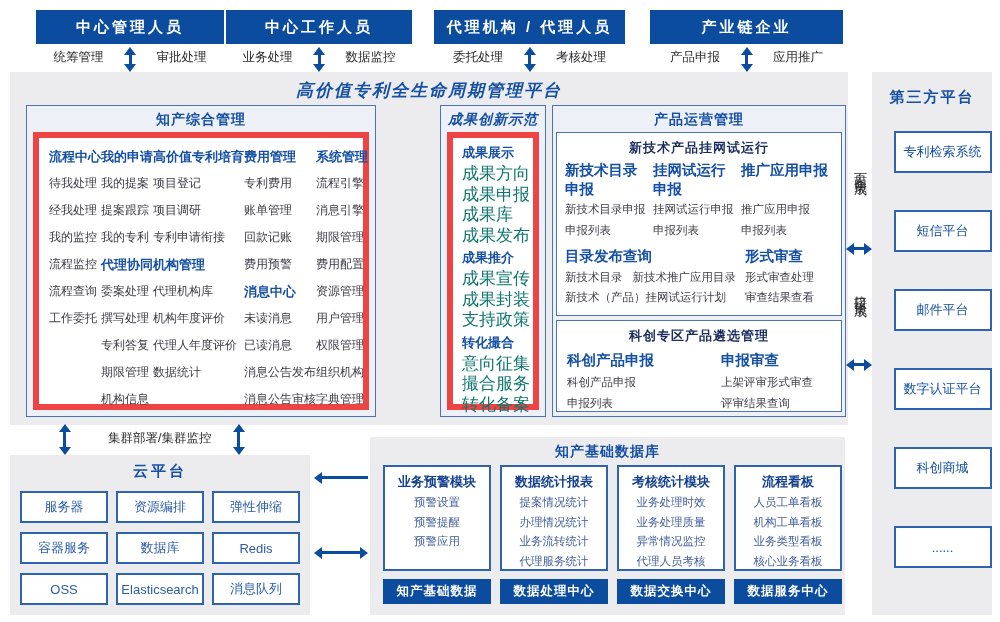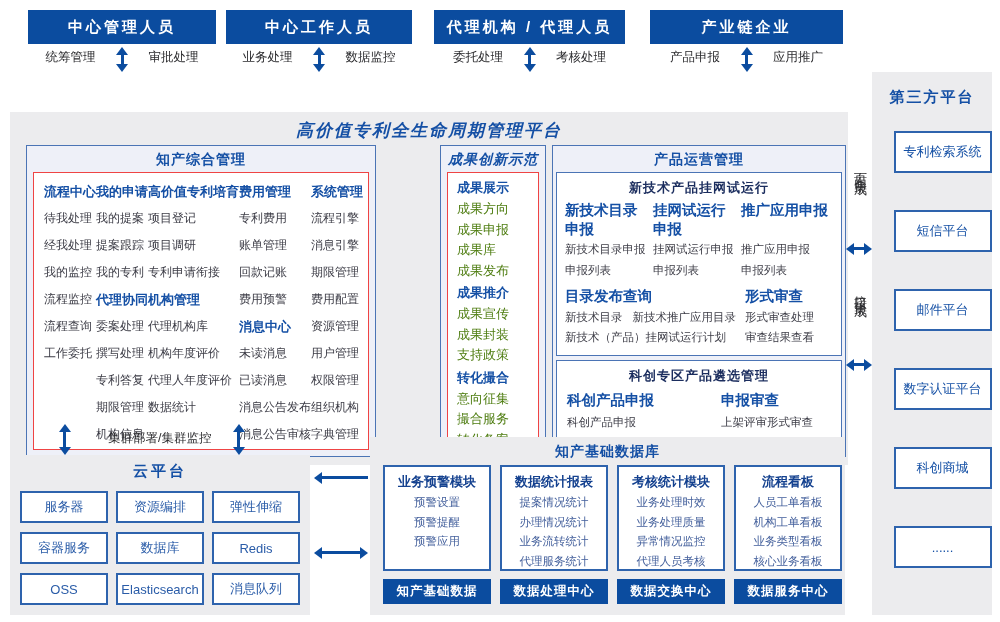--- a/index.html
+++ b/index.html
@@ -21,58 +21,58 @@
   .arrow-h::before { content:""; position:absolute; left:0; top:50%; transform:translateY(-50%);
     border-top:6px solid transparent; border-bottom:6px solid transparent; border-right:8px solid #0b4c9f; }
   .arrow-h::after { content:""; position:absolute; right:0; top:50%; transform:translateY(-50%);
     border-top:6px solid transparent; border-bottom:6px solid transparent; border-left:8px solid #0b4c9f; }
   .arrow-h.single::after { display:none; }
   .arrow-h.single { background:linear-gradient(#0b4c9f,#0b4c9f) right center/calc(100% - 8px) 3px no-repeat; }
 
   
   .actors { position:absolute; inset:0; }
   .actor { position:absolute; top:10px; }
-  .actors > div:nth-of-type(1) { left:28px;  width:188px;text-align:center; }
+  .actors > div:nth-of-type(1) { left:36px;  width:188px;text-align:center; }
   .actors > div:nth-of-type(2) { left:226px; width:186px; }
   .actors > div:nth-of-type(3) { left:434px; width:191px; }
   .actors > div:nth-of-type(4) { left:650px; width:193px; }
   .actor-bar { height:34px; background:#0b4c9f; color:#fff; font-weight:bold; font-size:15px;
     letter-spacing:3px; display:flex; align-items:center; justify-content:center; }
   .actor-roles { height:26px; display:flex; align-items:flex-start; justify-content:center; gap:20px; }
   .role { font-size:12.5px; color:#2b2b2e; line-height:26px; white-space:nowrap; }
   .role-arrow { height:25px; margin-top:3px; }
 
   
-  .main { position:absolute; left:10px; top:72px; width:838px; height:353px; background:#ececee;margin-top:40px; }
+  .main { position:absolute; left:10px; top:72px; width:838px; height:353px; background:#ececee; }
   .main-title { position:absolute; top:7px; left:0; right:0; text-align:center;
     font-size:17px; font-weight:bold; font-style:italic; color:#1550a5; letter-spacing:2px; }
 
   .section { position:absolute; top:33px; height:312px; background:#eef0f8; border:1px solid #4b74b5; }
   #sec-ip   { left:16px;   width:350px; }
   #sec-demo { left:430px; width:106px; }
   #sec-pm   { left:542px; width:294px; }
   .section-title { height:25px; line-height:26px; text-align:center; font-weight:bold;
     font-size:14px; color:#1550a5; letter-spacing:1px; white-space:nowrap; }
   #sec-demo .section-title { font-style:italic; }
-  .inner-box { position:absolute; left:6px; right:6px; top:26px; bottom:6px; background:#fff; border:1px solid #ef4444; }
+  .inner-box { position:absolute; left:6px; right:6px; top:26px; bottom:6px; background:#fff; border:6px solid #ef4444; }
 
   
   .ip-box { display:flex; justify-content:space-between; padding:5px 10px 0; }
   .ip-box > div:nth-of-type(1) { width:66px; }
   .ip-box > div:nth-of-type(2) { width:68px; }
   .ip-box > div:nth-of-type(3) { width:102px; }
   .ip-box > div:nth-of-type(4) { width:84px; }
   .ip-box > div:nth-of-type(5) { width:58px; }
   .menu-h { font-size:13px; font-weight:bold; color:#1550a5; line-height:27px; white-space:nowrap; }
   .menu-i { font-size:12px; color:#3c3c46; line-height:27px; white-space:nowrap; }
 
   
   .demo-box { padding:3px 9px 0; }
   .demo-h { font-size:13px; font-weight:bold; color:#1550a5; line-height:23px; white-space:nowrap; }
-  .demo-i { font-size:13px; color:#4d7c0f; line-height:20.5px; white-space:nowrap; }
+  .demo-i { font-size:17px; color:#0f766e; line-height:20.5px; white-space:nowrap; }
 
   
   .pm-box { position:absolute; left:3px; width:286px; background:#fff; border:1px solid #4b74b5; }
   #pm-a { top:26px; height:184px; }
   #pm-b { top:214px; height:92px; }
   .pm-box-title { text-align:center; font-size:13px; font-weight:bold; color:#1b2d5e;
     padding-top:6px; letter-spacing:1px; }
   .pm-cols { display:flex; justify-content:space-between; padding:4px 8px 0; }
   .pm-cols > div:nth-of-type(1) { width:86px; }
   .pm-cols > div:nth-of-type(2) { width:86px; }

